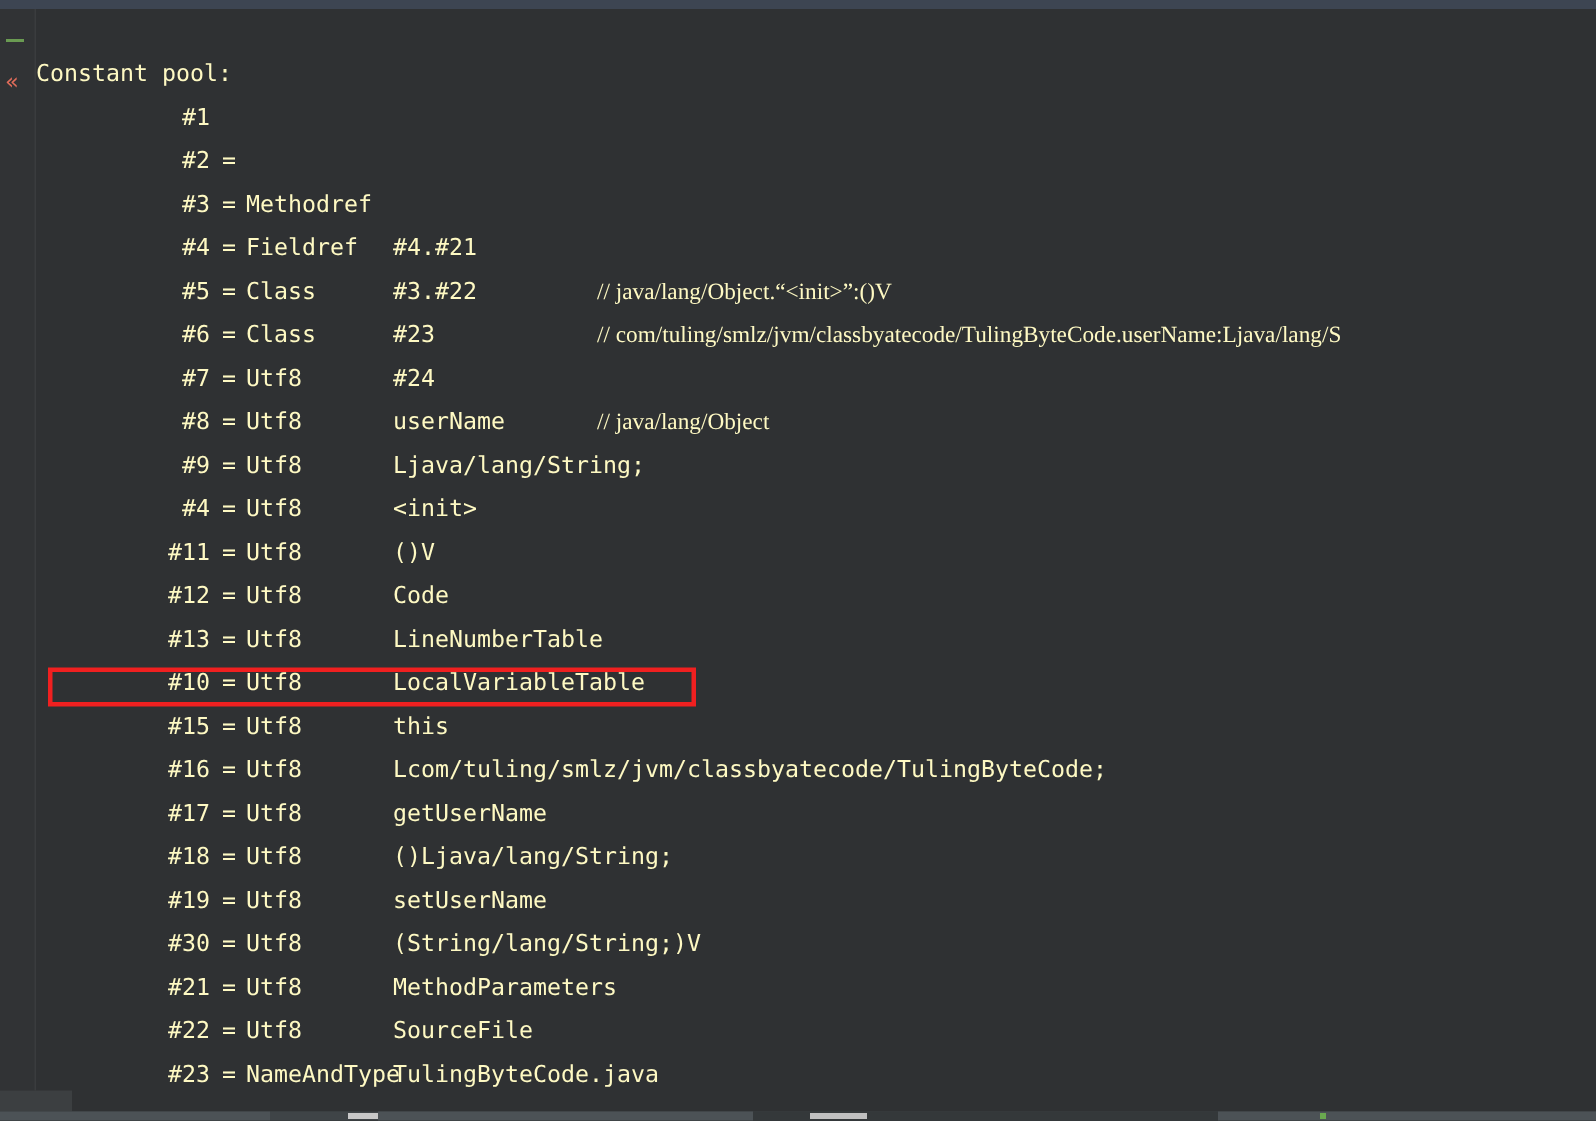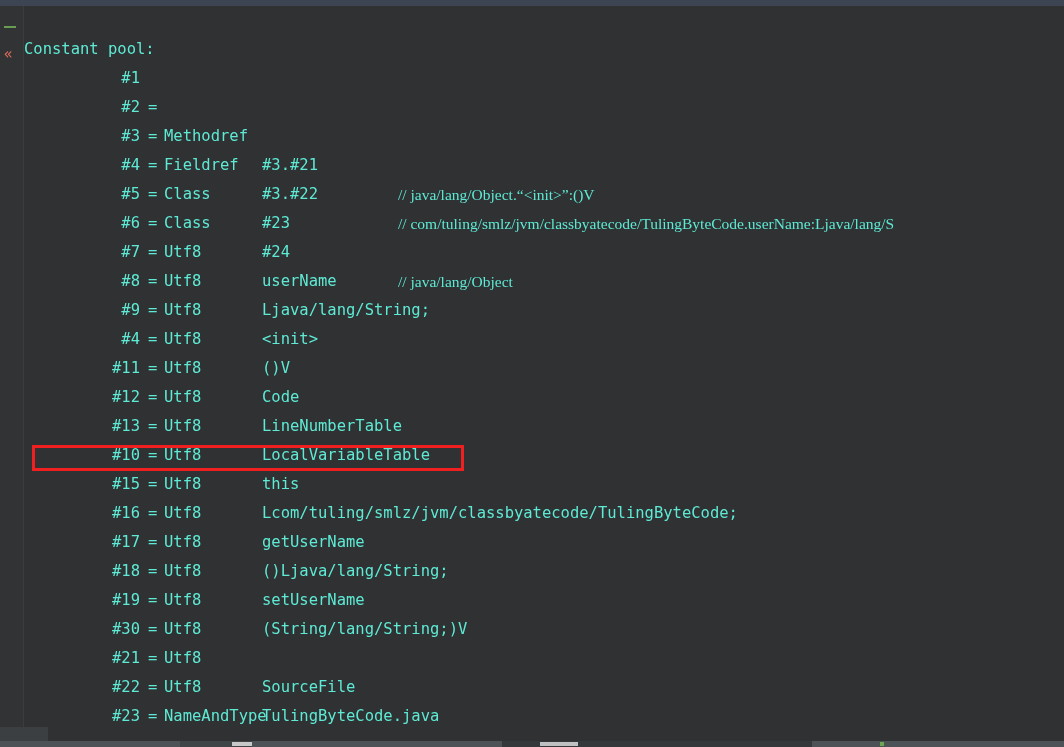--- a/index.html
+++ b/index.html
@@ -75,21 +75,21 @@
     width: 1040px;
     height: 721px;
     overflow: hidden;
   }
   .line {
     position: relative;
     height: 29px;
     line-height: 29px;
     white-space: pre;
     font-size: 15.5px;
-    color: #5eead4;
+    color: #fef9c3;
   }
   .line .idx {
     position: absolute;
     left: 0;
     width: 116px;
     text-align: right;
     white-space: pre;
   }
   .line .tag {
     position: absolute;
@@ -157,21 +157,21 @@
   <div id="code">
 
     <div class="line header">
       <span class="htext">Constant pool:</span>
     </div>
 
     <div class="line">
       <span class="idx">#1</span>
       <span class="tag"><span>=</span></span>
       <span class="tag" style="left:140px">Methodref</span>
-      <span class="val">#3.#21</span>
+      <span class="val">#4.#21</span>
       <span class="cmt">// java/lang/Object.“&lt;init&gt;”:()V</span>
     </div>
 
     <div class="line">
       <span class="idx">#2</span>
       <span class="tag"><span>=</span></span>
       <span class="tag" style="left:140px">Fieldref</span>
       <span class="val">#3.#22</span>
       <span class="cmt">// com/tuling/smlz/jvm/classbyatecode/TulingByteCode.userName:Ljava/lang/S</span>
     </div>
@@ -292,20 +292,21 @@
       <span class="tag"><span>=</span></span>
       <span class="tag" style="left:140px">Utf8</span>
       <span class="val">(String/lang/String;)V</span>
       <span class="cmt"></span>
     </div>
 
     <div class="line">
       <span class="idx">#18</span>
       <span class="tag"><span>=</span></span>
       <span class="tag" style="left:140px">Utf8</span>
+      <span class="val">MethodParameters</span>
       <span class="cmt"></span>
     </div>
 
     <div class="line">
       <span class="idx">#19</span>
       <span class="tag"><span>=</span></span>
       <span class="tag" style="left:140px">Utf8</span>
       <span class="val">SourceFile</span>
       <span class="cmt"></span>
     </div>

